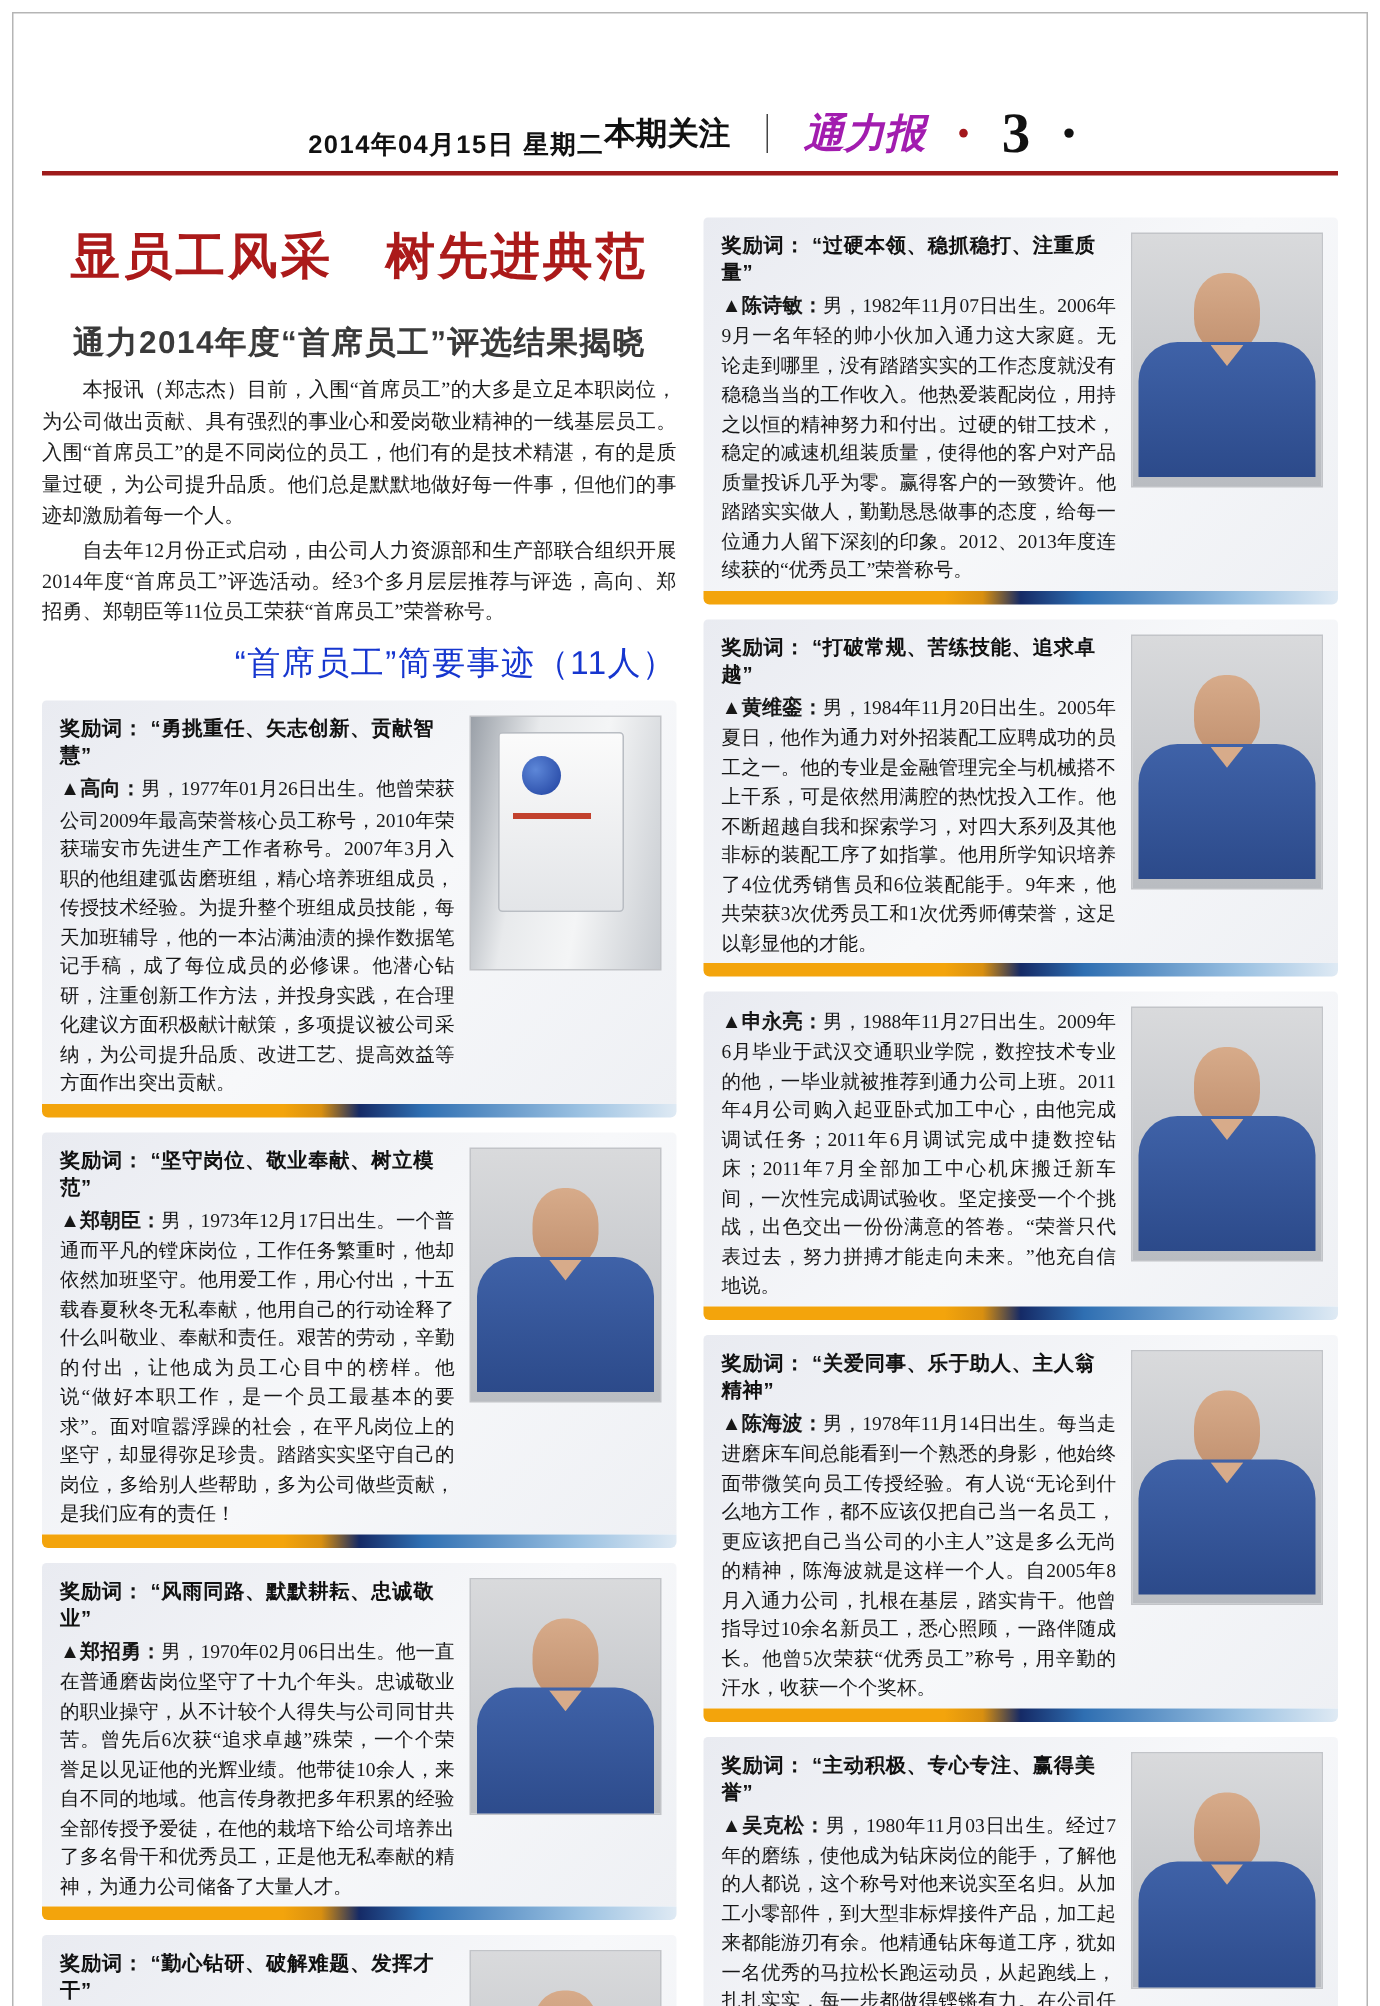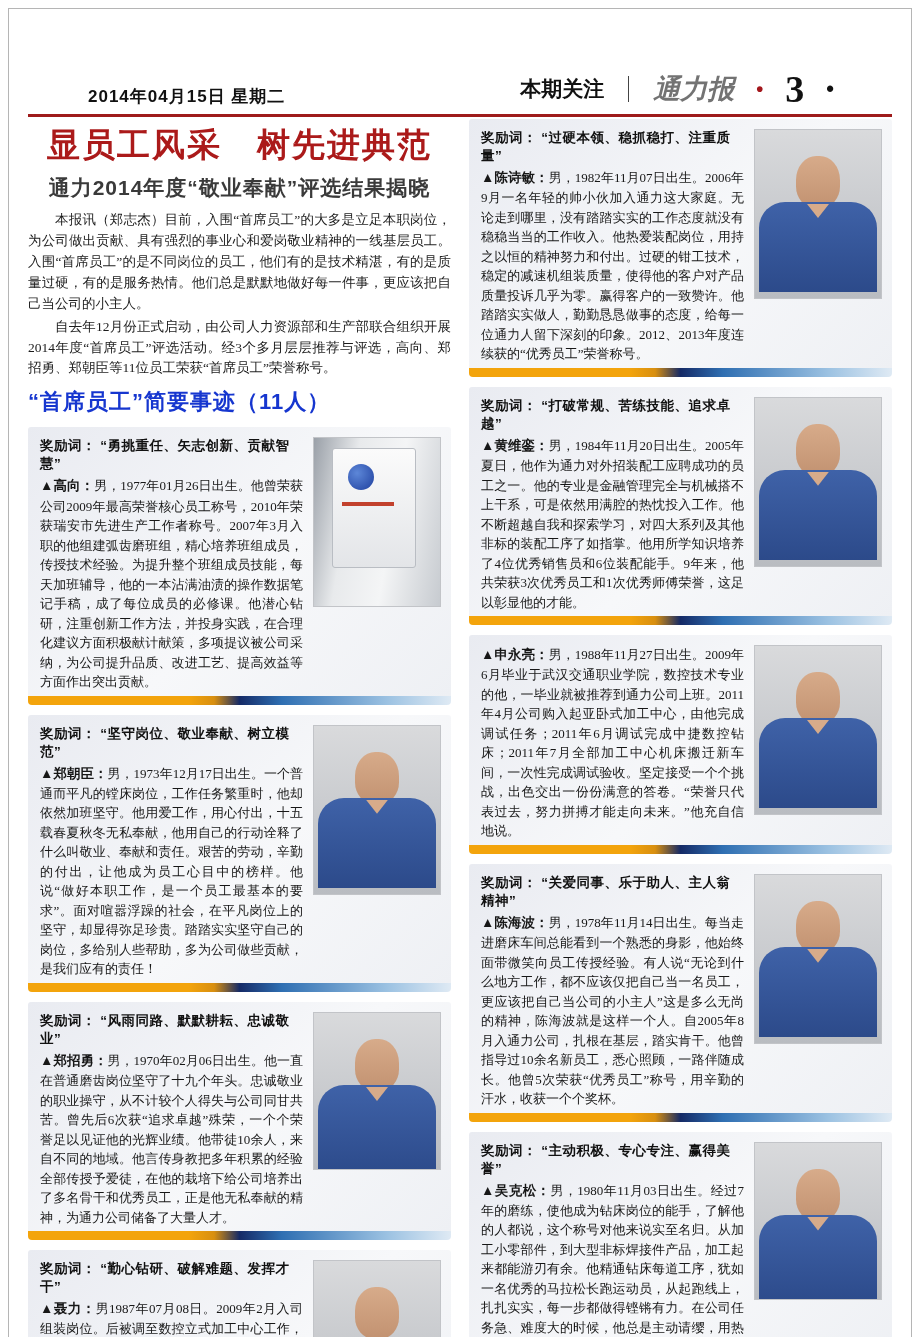--- a/index.html
+++ b/index.html
@@ -8,43 +8,43 @@
     width:920px; min-height:1337px; margin:0 auto; position:relative;
     font-family:"Liberation Sans","DejaVu Sans",sans-serif; color:#222;
   }
   .page-frame {
     position:absolute; left:8px; top:8px; right:8px; bottom:6px;
     border:1px solid #b5b5b5; pointer-events:none;
   }
   .inner { padding:70px 28px 20px 28px; }
 
   
-  .masthead-row { display:flex; align-items:flex-end; justify-content:space-between; padding:0 58px 6px 60px; border-bottom:3px solid #9e1b1b; margin-bottom:2px;}
+  .masthead-row { display:flex; align-items:flex-end; justify-content:center; padding:0 58px 6px 60px; border-bottom:3px solid #9e1b1b; margin-bottom:28px;}
   .m-date { font-size:17px; font-weight:bold; color:#111; letter-spacing:1px;}
   .m-right { display:flex; align-items:center; gap:22px;}
   .m-focus { font-size:21px; font-weight:bold; color:#111;}
   .m-sep { width:1px; height:26px; background:#444; margin:0 2px;}
-  .m-paper { font-size:27px; font-weight:bold; font-style:italic; color:#737373; font-family:"Liberation Serif","DejaVu Serif",serif;}
+  .m-paper { font-size:27px; font-weight:bold; font-style:italic; color:#a21caf; font-family:"Liberation Serif","DejaVu Serif",serif;}
   .m-dot { font-size:20px; font-weight:bold; color:#a3171c;}
   .m-page { font-size:38px; font-weight:bold; color:#111; line-height:1; font-family:"Liberation Serif","DejaVu Serif",serif;}
   .m-dot2 { font-size:22px; font-weight:bold; color:#111;}
 
   
   .cols { display:flex; gap:18px; }
   .col { flex:1 1 0; min-width:0; }
 
   
   .headline {
     text-align:center; color:#ab1a1a; font-weight:bold; font-size:33px;
-    font-family:"Liberation Serif","DejaVu Serif",serif; letter-spacing:2px; margin:4px 0 6px;
+    font-family:"Liberation Serif","DejaVu Serif",serif; letter-spacing:2px; margin:4px 0 20px;
   }
   .subhead { text-align:center; font-size:21px; font-weight:bold; color:#3a3a3a; letter-spacing:1px; margin-bottom:8px;}
   .intro { font-family:"Liberation Serif","DejaVu Serif",serif; font-size:13.5px; line-height:1.55; color:#1c1c1c; text-align:justify;}
   .intro p { text-indent:2em; margin-bottom:2px;}
-  .section-head { text-align:left; color:#1636cf; font-weight:bold; font-size:22px; letter-spacing:1px; margin:8px 0 10px;}
+  .section-head { text-align:right; color:#1636cf; font-weight:normal; font-size:22px; letter-spacing:1px; margin:8px 0 10px;}
 
   
   .card-wrap { margin-bottom:10px; }
   .card {
     display:flex; gap:10px; padding:10px 10px 4px 12px;
     background:linear-gradient(135deg,#e9ebf1 0%,#f7f8fa 55%,#eef0f4 100%);
     border-radius:3px 3px 0 0;
   }
   .card-text { flex:1 1 auto; min-width:0; }
   .award-line { font-size:13.5px; font-weight:bold; color:#111; margin-bottom:3px; letter-spacing:.5px;}
@@ -82,23 +82,23 @@
       <span class="m-dot">•</span>
       <span class="m-page">3</span>
       <span class="m-dot2">•</span>
     </div>
   </div>
 
   <div class="cols">
 
     <div class="col">
       <h1 class="headline">显员工风采　树先进典范</h1>
-      <h2 class="subhead">通力2014年度“敬业奉献”评选结果揭晓</h2>
+      <h2 class="subhead">通力2014年度“首席员工”评选结果揭晓</h2>
       <div class="intro">
-        <p>本报讯（郑志杰）目前，入围“首席员工”的大多是立足本职岗位，为公司做出贡献、具有强烈的事业心和爱岗敬业精神的一线基层员工。入围“首席员工”的是不同岗位的员工，他们有的是技术精湛，有的是质量过硬，有的是服务热情。他们总是默默地做好每一件事，更应该把自己当公司的小主人。</p>
+        <p>本报讯（郑志杰）目前，入围“首席员工”的大多是立足本职岗位，为公司做出贡献、具有强烈的事业心和爱岗敬业精神的一线基层员工。入围“首席员工”的是不同岗位的员工，他们有的是技术精湛，有的是质量过硬，为公司提升品质。他们总是默默地做好每一件事，但他们的事迹却激励着每一个人。</p>
         <p>自去年12月份正式启动，由公司人力资源部和生产部联合组织开展2014年度“首席员工”评选活动。经3个多月层层推荐与评选，高向、郑招勇、郑朝臣等11位员工荣获“首席员工”荣誉称号。</p>
       </div>
       <h3 class="section-head">“首席员工”简要事迹（11人）</h3>
 
       <div class="card-wrap">
         <div class="card">
           <div class="card-text">
             <p class="award-line"><span>奖励词： </span><span>“勇挑重任、矢志创新、贡献智慧”</span></p>
             <p class="bio"><b class="emp-name">▲高向：</b><span>男，1977年01月26日出生。他曾荣获公司2009年最高荣誉核心员工称号，2010年荣获瑞安市先进生产工作者称号。2007年3月入职的他组建弧齿磨班组，精心培养班组成员，传授技术经验。为提升整个班组成员技能，每天加班辅导，他的一本沾满油渍的操作数据笔记手稿，成了每位成员的必修课。他潜心钻研，注重创新工作方法，并投身实践，在合理化建议方面积极献计献策，多项提议被公司采纳，为公司提升品质、改进工艺、提高效益等方面作出突出贡献。</span></p>
           </div>

